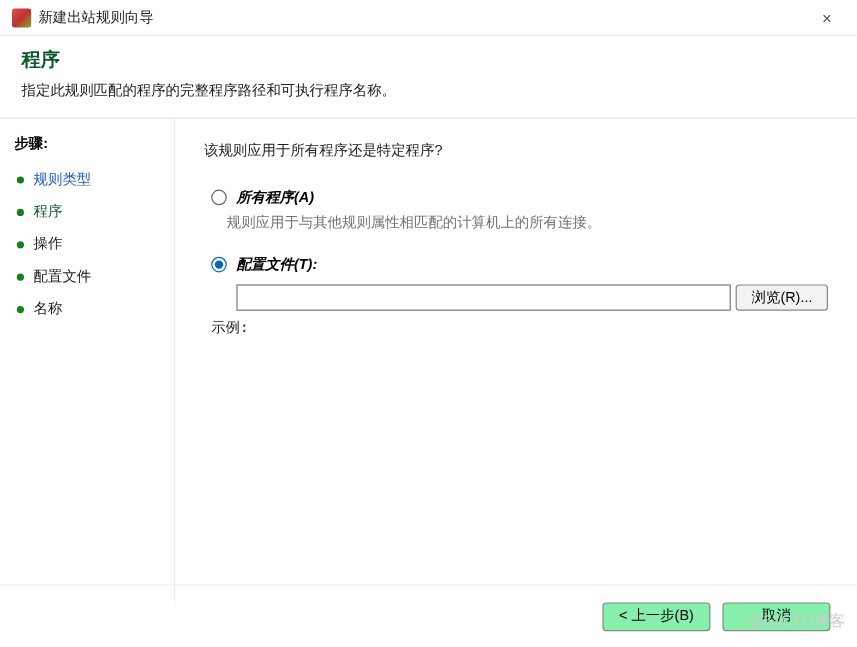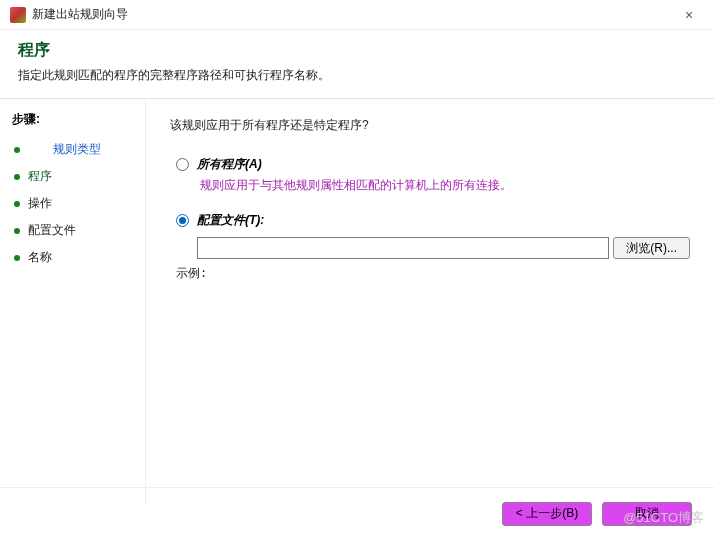--- a/index.html
+++ b/index.html
@@ -58,21 +58,21 @@
       cursor: pointer;
       color: #222;
     }
     .step-item .bullet {
       width: 6px; height: 6px;
       border-radius: 50%;
       background: #1a7f1a;
       margin-right: 8px;
     }
     .step-item.active { color: #0a5a2a; font-weight: normal; }
-    .step-item.link { color: #1a5bc4; gap: 25px; }
+    .step-item.link { color: #1a5bc4; }
     .content {
       flex: 1;
       padding: 18px 24px;
       position: relative;
     }
     .content .question { margin-bottom: 22px; color: #222; }
     .radio-group { margin-left: 6px; }
     .radio-row {
       display: flex;
       align-items: flex-start;
@@ -92,23 +92,23 @@
       content: "";
       position: absolute;
       width: 7px; height: 7px;
       background: #0067c0;
       border-radius: 50%;
       top: 2px; left: 2px;
     }
     .radio.checked { border-color: #0067c0; }
     .radio-label { font-weight: bold; }
     .radio-desc {
-      margin-left: 24px;
+      margin-left: 13px;
       margin-bottom: 18px;
-      color: #a21caf;
+      color: #737373;
     }
     .path-row {
       display: flex;
       align-items: center;
       margin-left: 21px;
       margin-top: 8px;
       gap: 4px;
     }
     .path-input {
       flex: 1;
@@ -146,21 +146,21 @@
       gap: 10px;
       padding: 0 22px;
       border-top: 1px solid #eee;
     }
     .btn {
       height: 24px;
       min-width: 90px;
       padding: 0 12px;
       border: 1px solid #888;
       border-radius: 3px;
-      background: #d946ef;
+      background: #86efac;
       cursor: pointer;
       font-size: 12px;
     }
     .btn.primary {
       border: 1.5px solid #0067c0;
     }
     .watermark {
       position: absolute;
       right: 10px;
       bottom: 12px;

